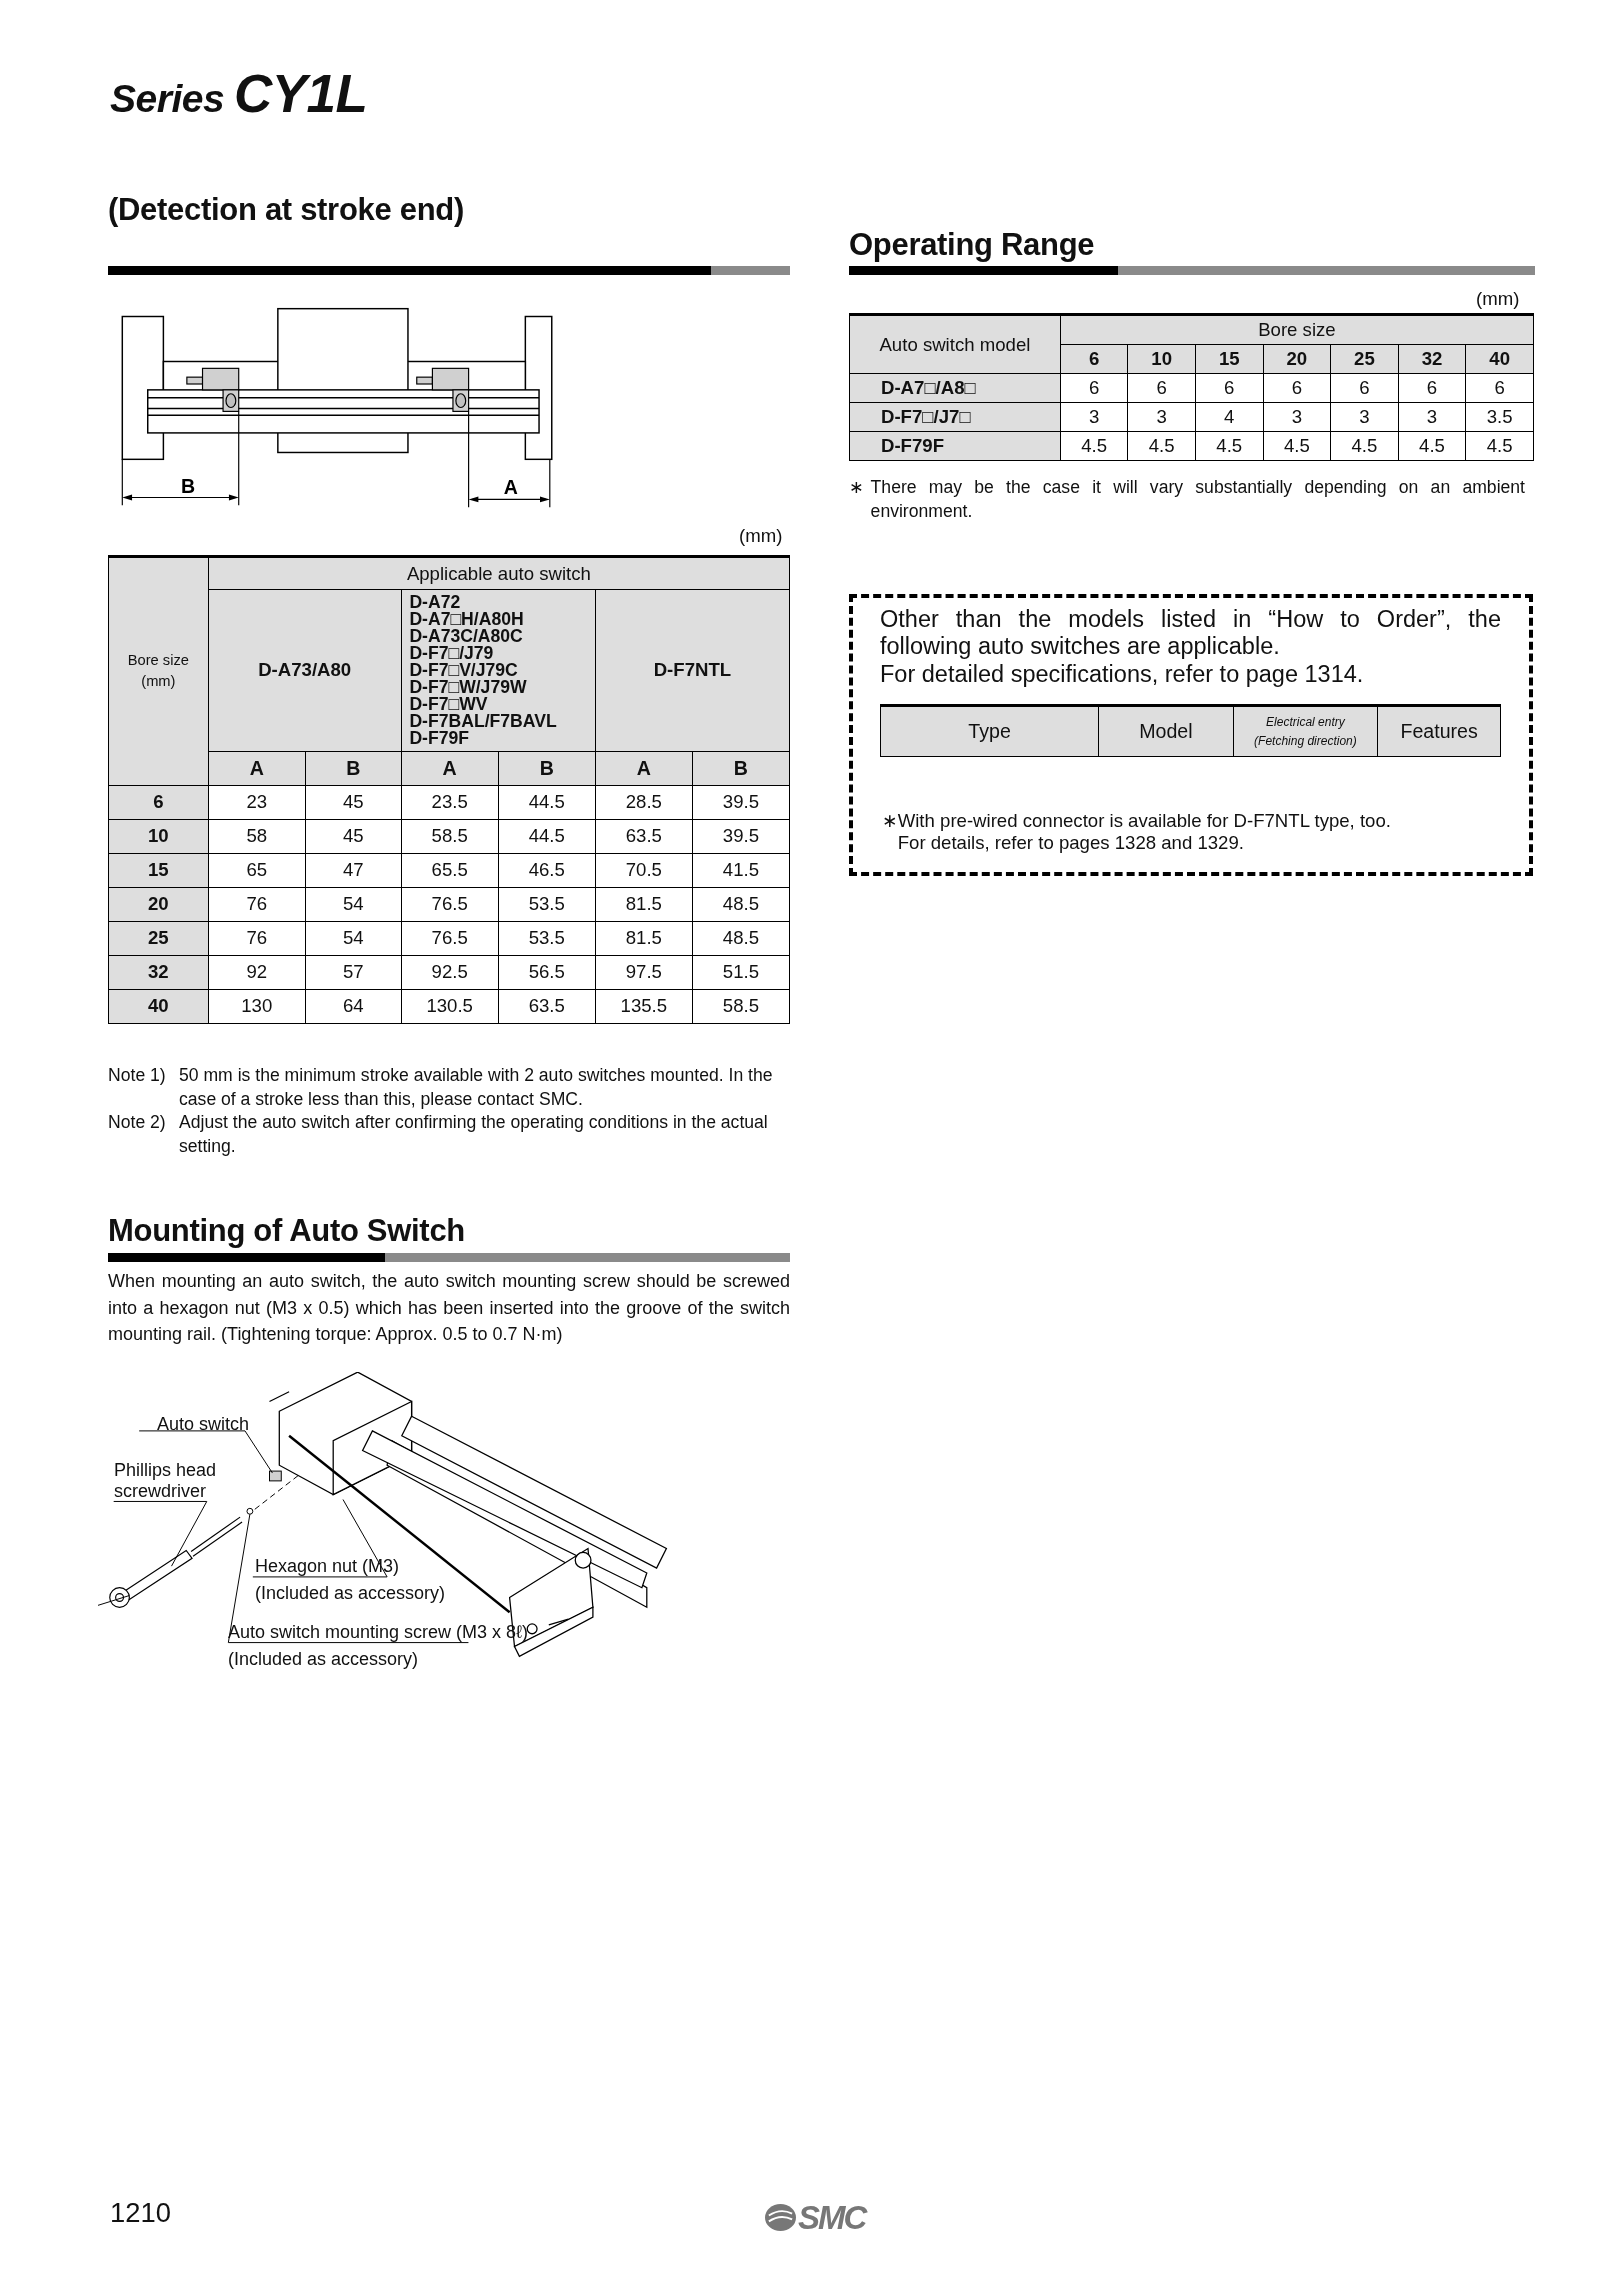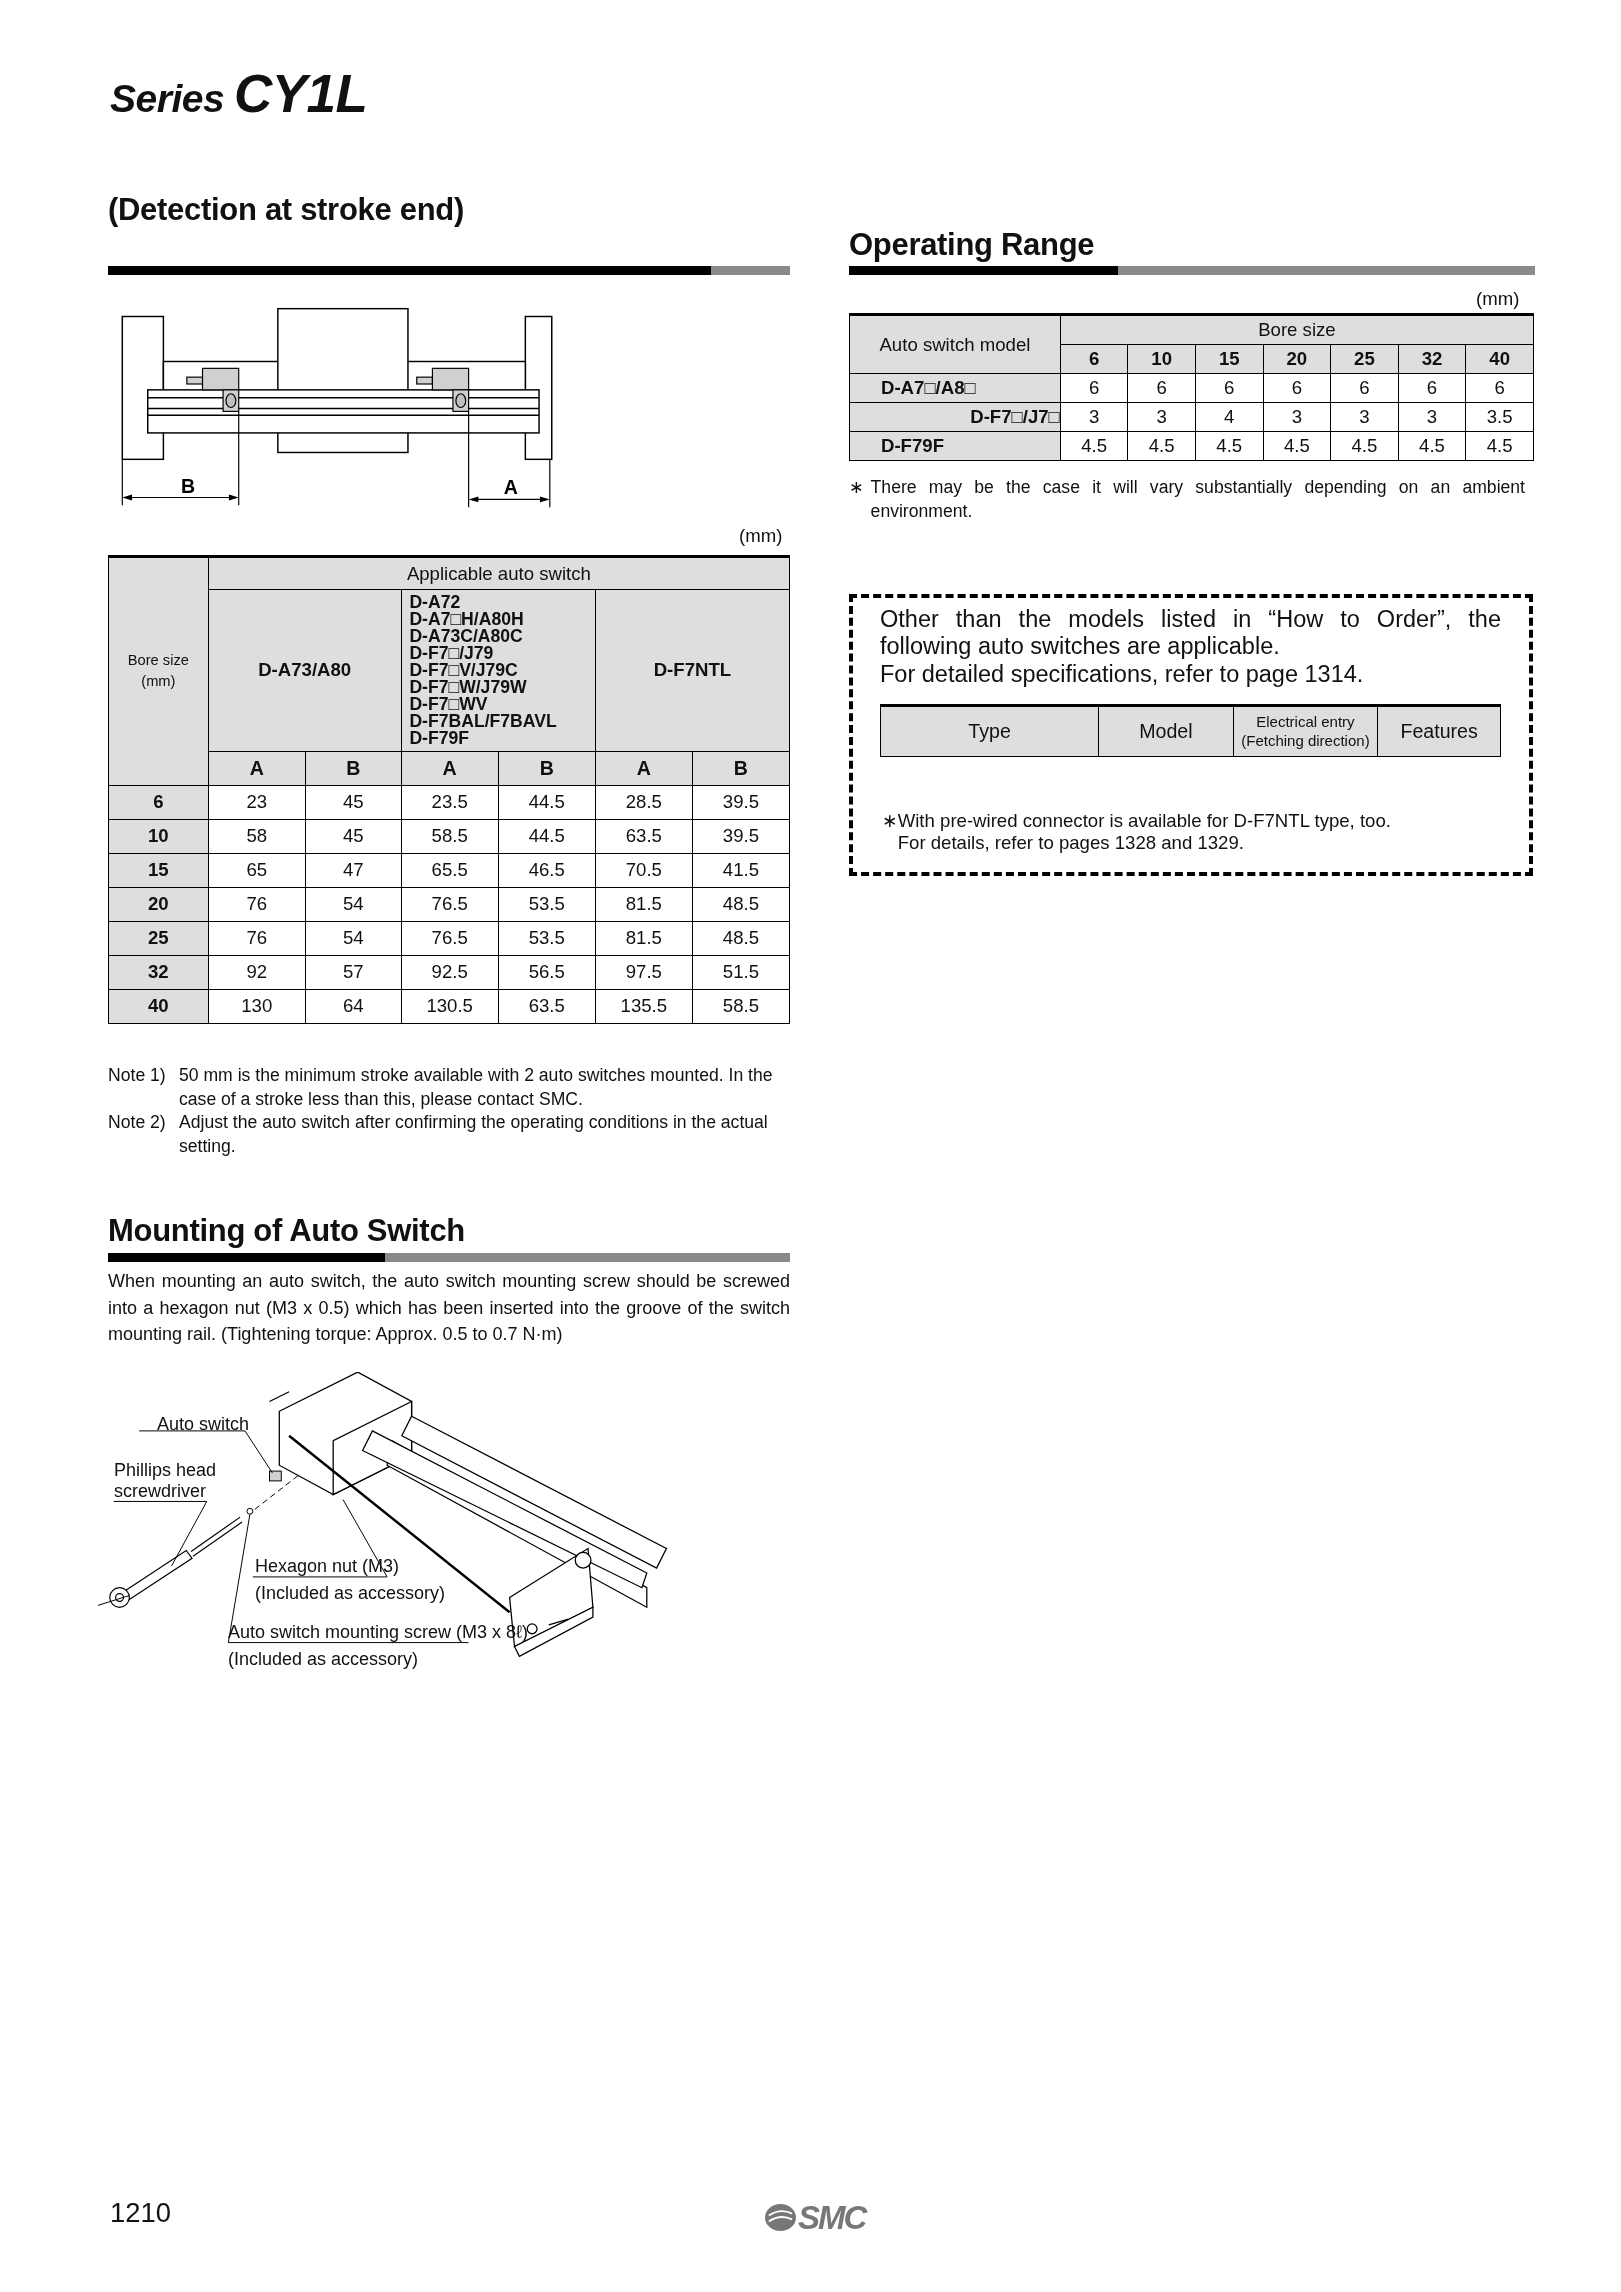--- a/index.html
+++ b/index.html
@@ -315,21 +315,21 @@
         <td class="gray bold" style="text-align: left; padding-left: 31px;">D-A7□/A8□</td>
         <td>6</td>
         <td>6</td>
         <td>6</td>
         <td>6</td>
         <td>6</td>
         <td>6</td>
         <td>6</td>
       </tr>
       <tr>
-        <td class="gray bold" style="text-align: right; padding-left: 44px;">D-F7□/J7□</td>
+        <td class="gray bold" style="text-align: left; padding-left: 31px;">D-F7□/J7□</td>
         <td>3</td>
         <td>3</td>
         <td>4</td>
         <td>3</td>
         <td>3</td>
         <td>3</td>
         <td>3.5</td>
       </tr>
       <tr>
         <td class="gray bold" style="text-align: left; padding-left: 31px;">D-F79F</td>
@@ -362,21 +362,21 @@
   <colgroup>
       <col style="width:219px">
       <col style="width:135px">
       <col style="width:145px">
       <col style="width:123px">
     </colgroup>
   <tbody>
       <tr style="height:51px;">
     <td class="gray">Type</td>
     <td class="gray">Model</td>
-    <td class="gray" style="font-size:15px; line-height:18.6px;">
+    <td class="gray" style="font-size:12px; line-height:18.6px;font-style:italic;">
       <div>Electrical entry</div>
       <div>(Fetching direction)</div>
     </td>
     <td class="gray">Features</td>
   </tr>
 </tbody>
   </table>
 <div class="abs" style="left:882px; top:810px; width:627px; font-size:18.6px; line-height:21.6px;">
   <div style="display:flex;">
     <span style="width:15.7px; flex:none;">∗</span>

